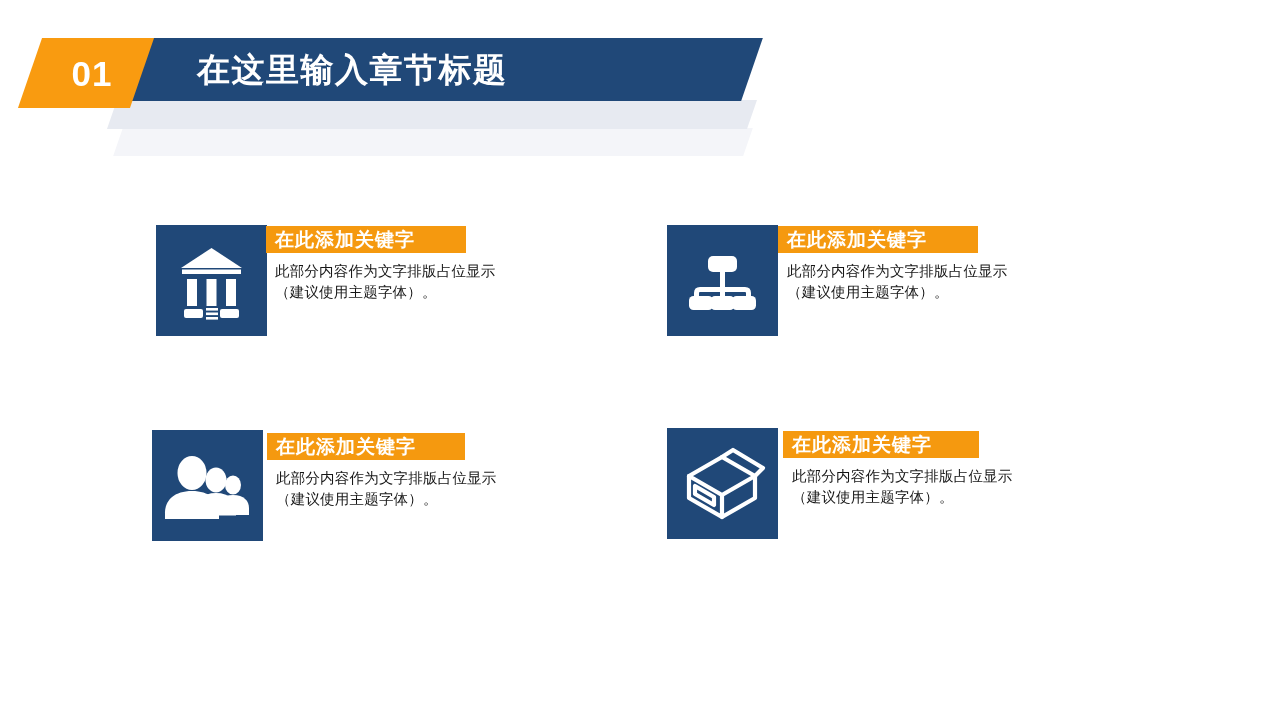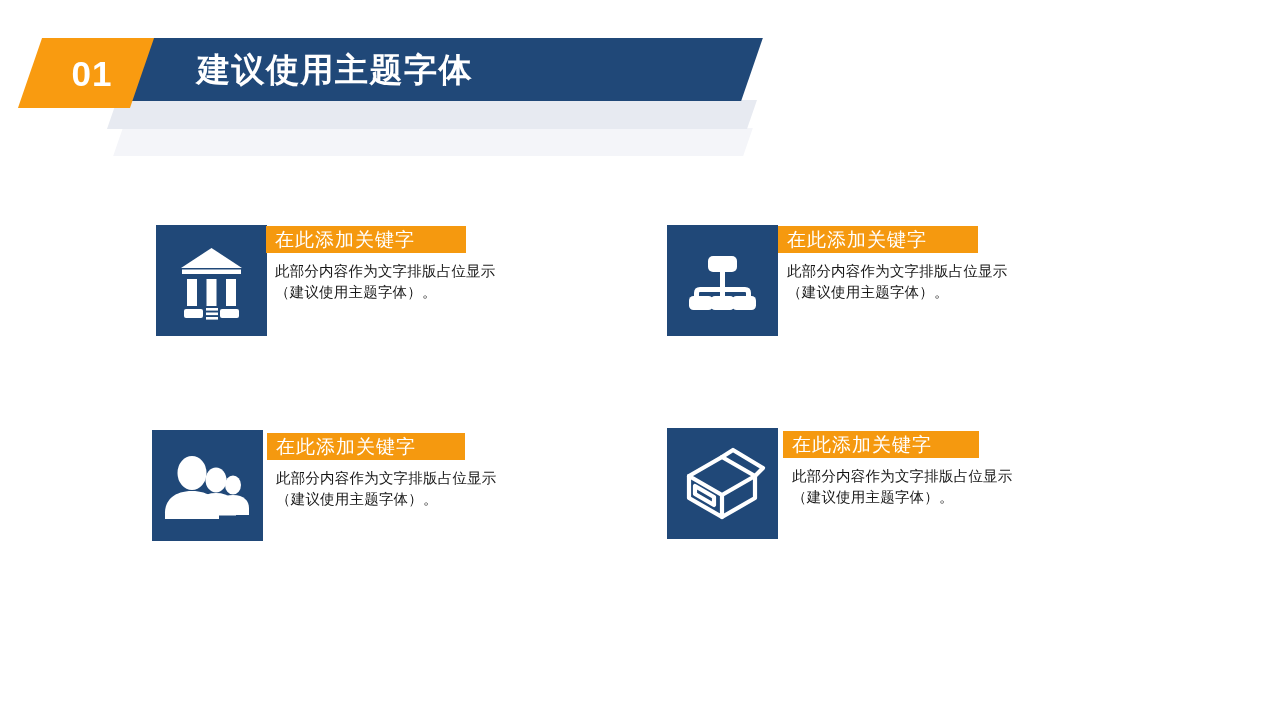--- a/index.html
+++ b/index.html
@@ -103,21 +103,21 @@
     display: block;
     width: 111px;
     height: 111px;
   }
   .card-banner {
     position: absolute;
     height: 27px;
     background: #f5990f;
     color: #ffffff;
     font-size: 19px;
-    font-weight: normal;
+    font-weight: bold;
     line-height: 27px;
     padding-left: 9px;
     box-sizing: border-box;
     white-space: nowrap;
     letter-spacing: 1px;
     font-family: "DejaVu Sans", "Liberation Sans", sans-serif;
   }
   .card-body {
     position: absolute;
     color: #161616;
@@ -156,21 +156,21 @@
   <div class="skew-shape" id="header-ghost-light"></div>
 
   <div class="skew-shape" id="header-ghost-mid"></div>
 
   <div class="skew-shape" id="header-bar-blue"></div>
 
   <div class="skew-shape" id="header-badge-orange"></div>
 
   <div id="header-number">01</div>
 
-  <div id="header-title">建议使用主题字体</div>
+  <div id="header-title">在这里输入章节标题</div>
 </div>
 
 <div class="card" id="card-1">
   <div class="card-icon-box">
     <svg viewBox="0 0 111 111">
       <polygon points="55.5,23 86,43 25,43" fill="#ffffff"></polygon>
       <rect x="26" y="44.5" width="59" height="4.5" fill="#ffffff"></rect>
       <rect x="31" y="54" width="10" height="27" fill="#ffffff"></rect>
       <rect x="50.5" y="54" width="10" height="27" fill="#ffffff"></rect>
       <rect x="70" y="54" width="10" height="27" fill="#ffffff"></rect>

